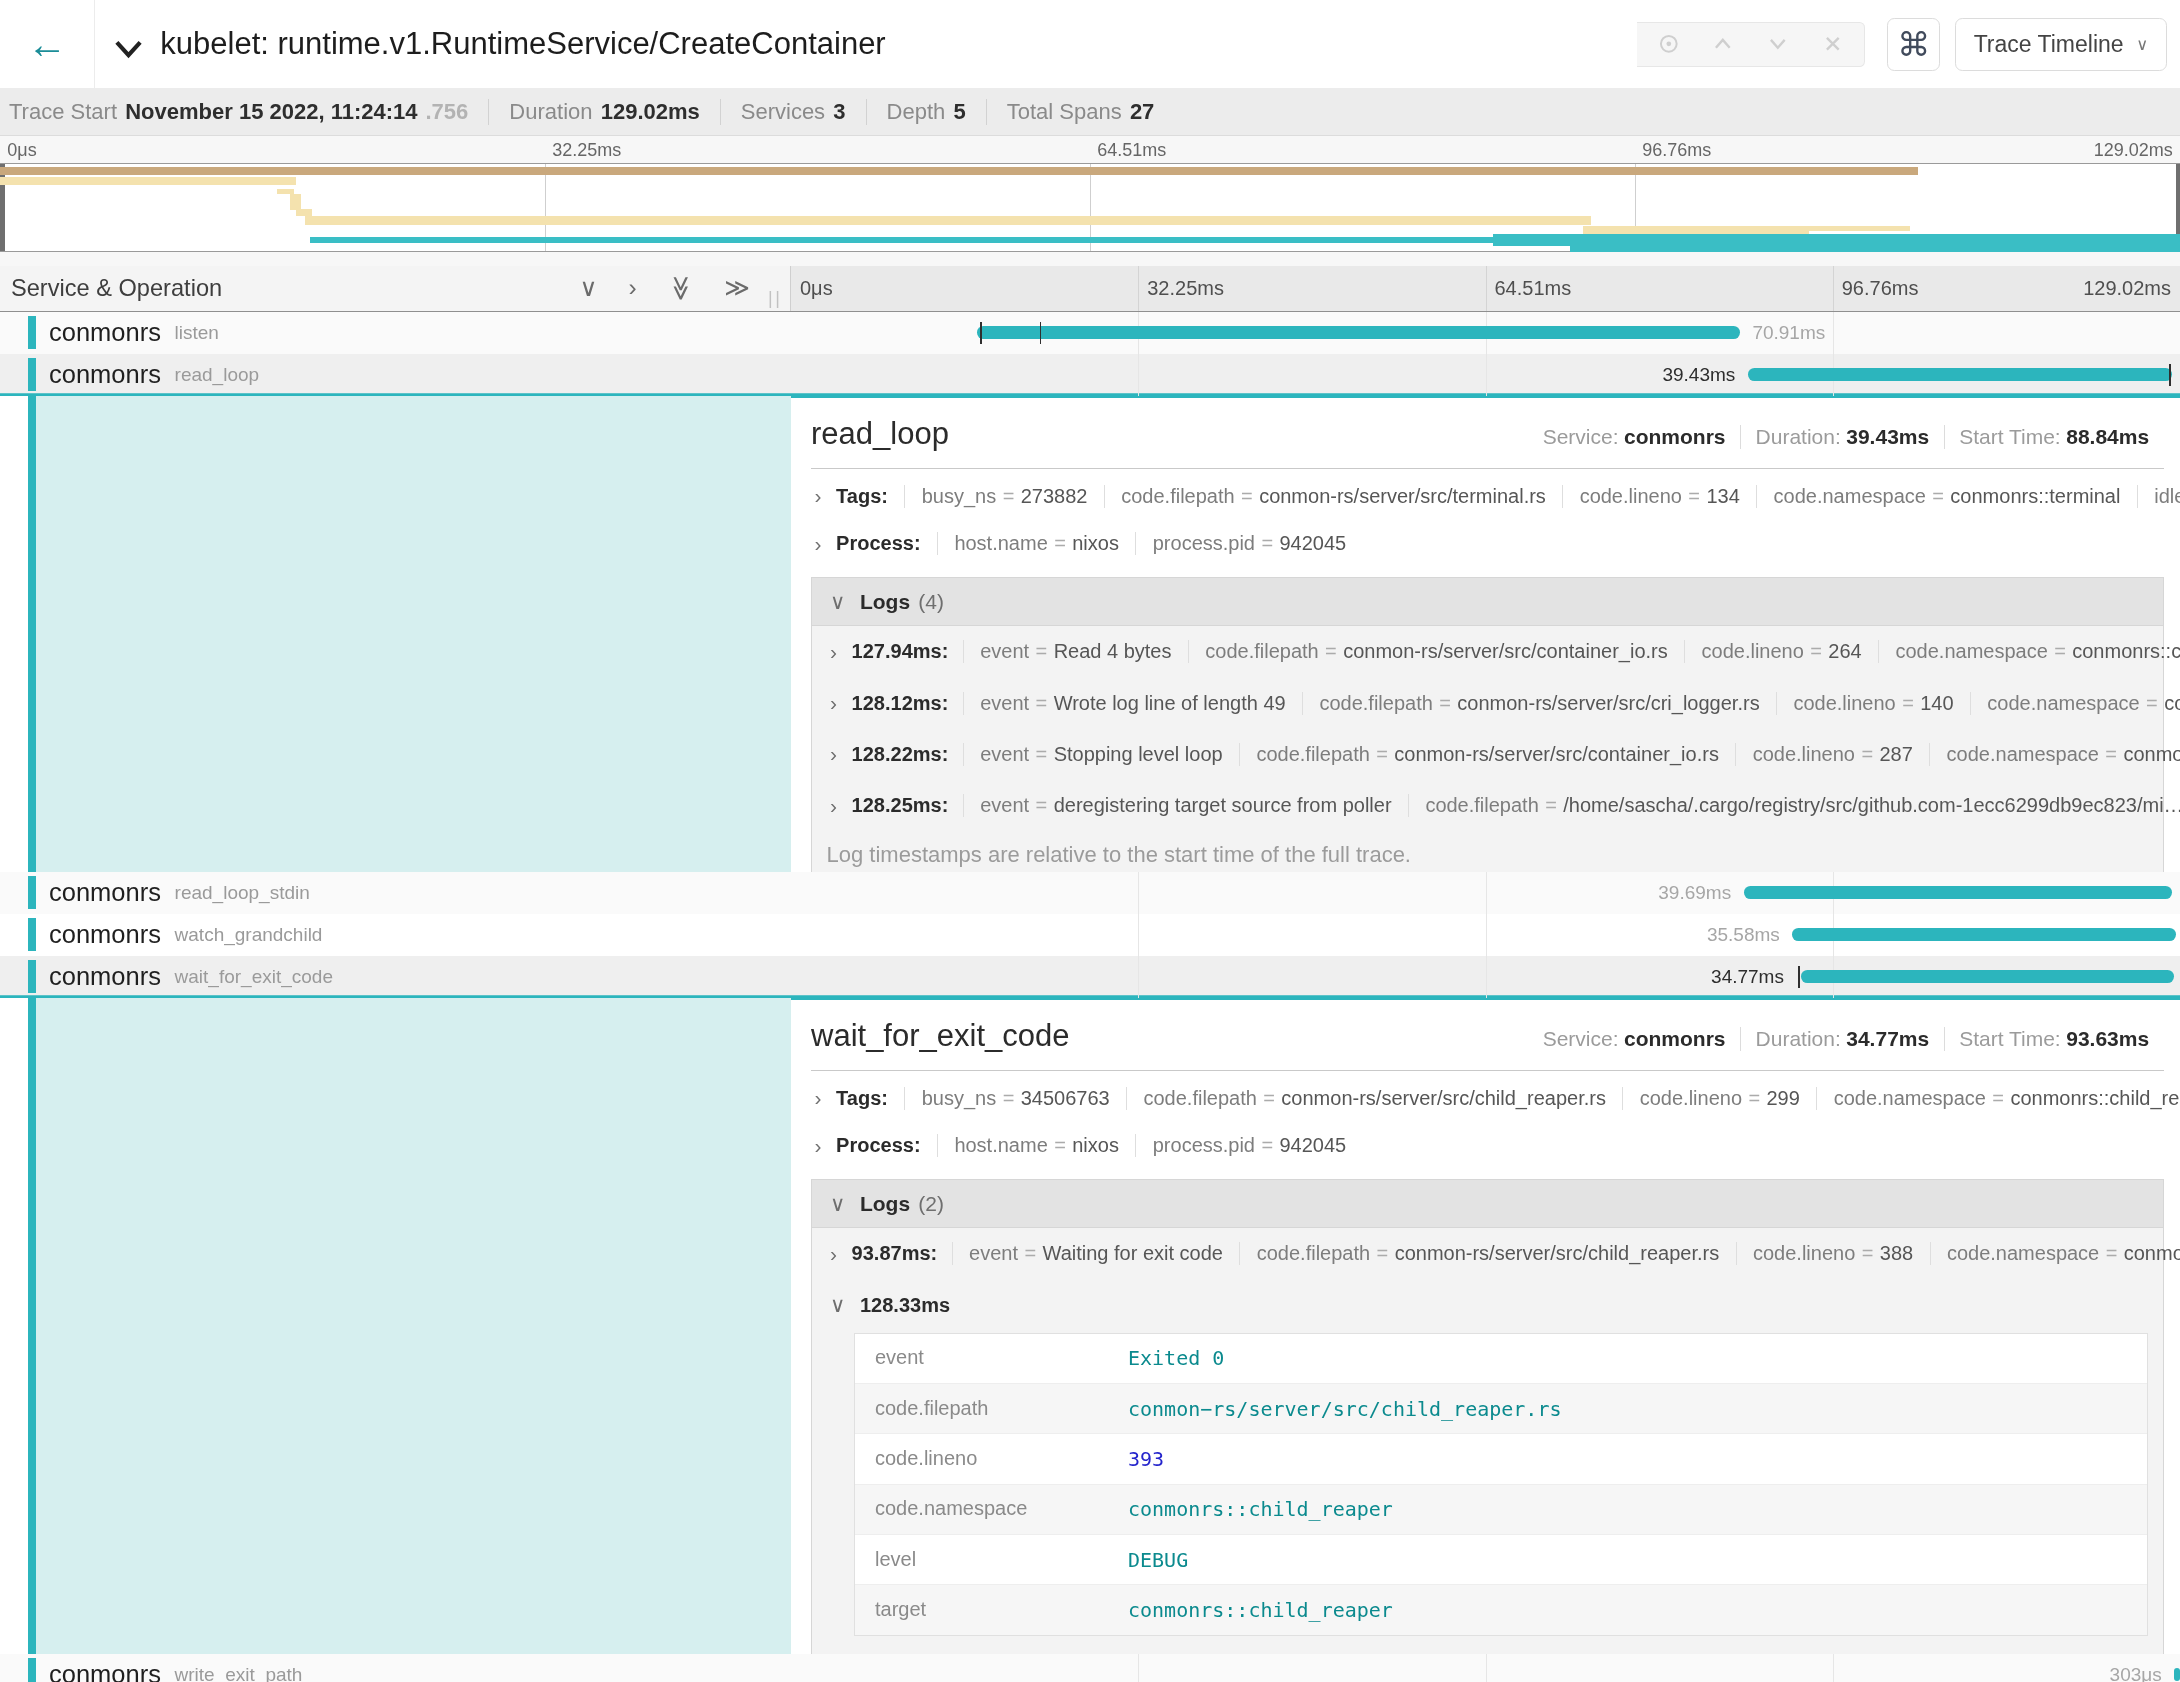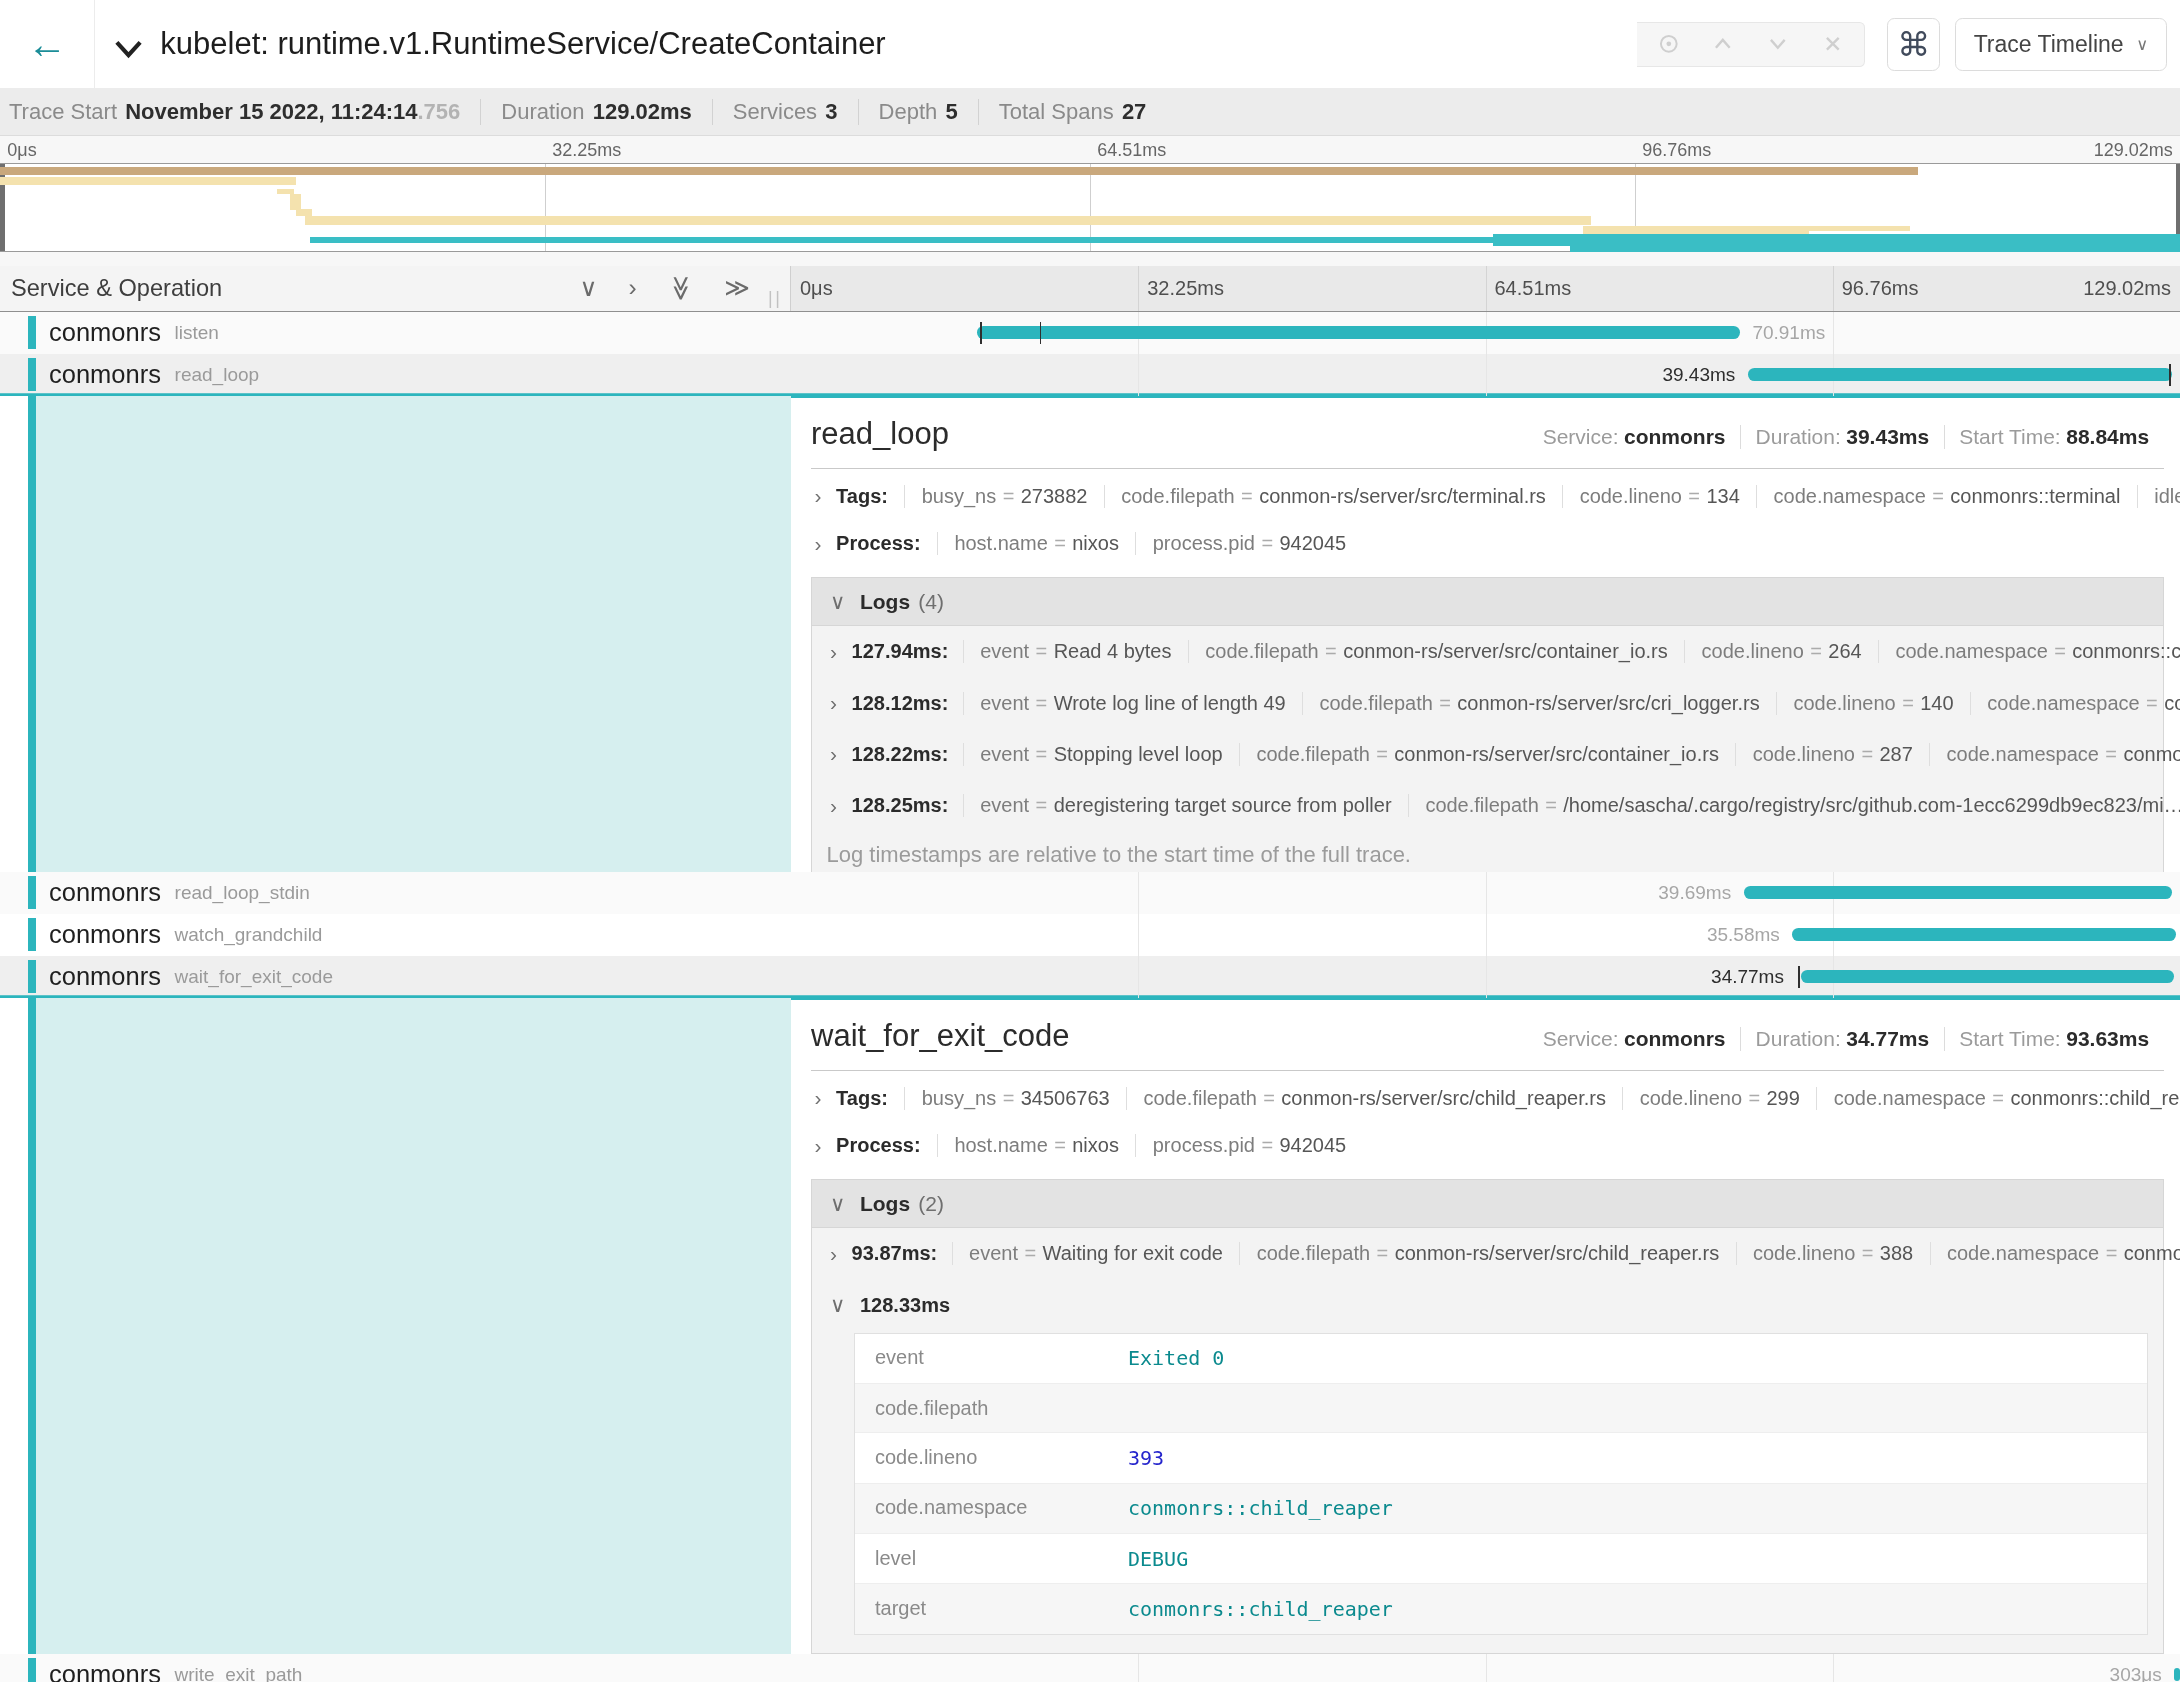--- a/index.html
+++ b/index.html
@@ -28,21 +28,21 @@
   .view-btn { height:53px; margin-right:12.7px; border:0.9px solid #dcdcdc; border-radius:7.3px; background:#fff;
               display:flex; align-items:center; gap:12.7px; padding:0 18px; font-size:23px; color:#444; cursor:pointer; }
   .view-caret { font-size:16.4px; color:#777; }
 
   
   .meta { height:48px; background:#ececec; border-bottom:0.9px solid #dcdcdc; display:flex; align-items:center;
           font-size:22px; color:#8a8a8a; padding-left:9px; }
   .meta-item { padding:0 20px; border-left:0.9px solid #d2d2d2; white-space:nowrap; }
   .meta-item:first-child { border-left:none; padding-left:0; }
   .meta-item b { color:#2e2e2e; font-weight:700; margin-left:8.2px; }
-  .meta-item b.dim { color:#b3b3b3; margin-left:0; }
+  .meta-item b.dim { color:#b3b3b3; margin-left:8px; }
 
   
   .mini { background:#f7f7f7; padding-bottom:13.6px; }
   .mini-ticks { position:relative; height:27px; font-size:18px; color:#666; }
   .mini-ticks span { position:absolute; top:3.6px; }
   .mini-canvas { position:relative; height:89px; background:#fff; border-top:0.9px solid #9a9a9a; border-bottom:0.9px solid #9a9a9a; }
   .mgrid { position:absolute; top:0; bottom:0; width:0.9px; background:#cfcfcf; }
   .mhandle { position:absolute; top:0; bottom:0; width:4.5px; background:#6f6f6f; }
   .mbar { position:absolute; }
   .tan  { background:#f4e2ae; }
@@ -426,20 +426,21 @@
           <span class="caret">∨</span>
           <span class="ltime">128.33ms</span>
         </div>
         <div class="kvtable">
           <div class="kvrow">
             <div class="kvk">event</div>
             <div class="kvv">Exited 0</div>
           </div>
           <div class="kvrow">
             <div class="kvk">code.filepath</div>
+            <div class="kvv">conmon−rs/server/src/child_reaper.rs</div>
           </div>
           <div class="kvrow">
             <div class="kvk">code.lineno</div>
             <div class="kvv blue">393</div>
           </div>
           <div class="kvrow">
             <div class="kvk">code.namespace</div>
             <div class="kvv">conmonrs::child_reaper</div>
           </div>
           <div class="kvrow">

